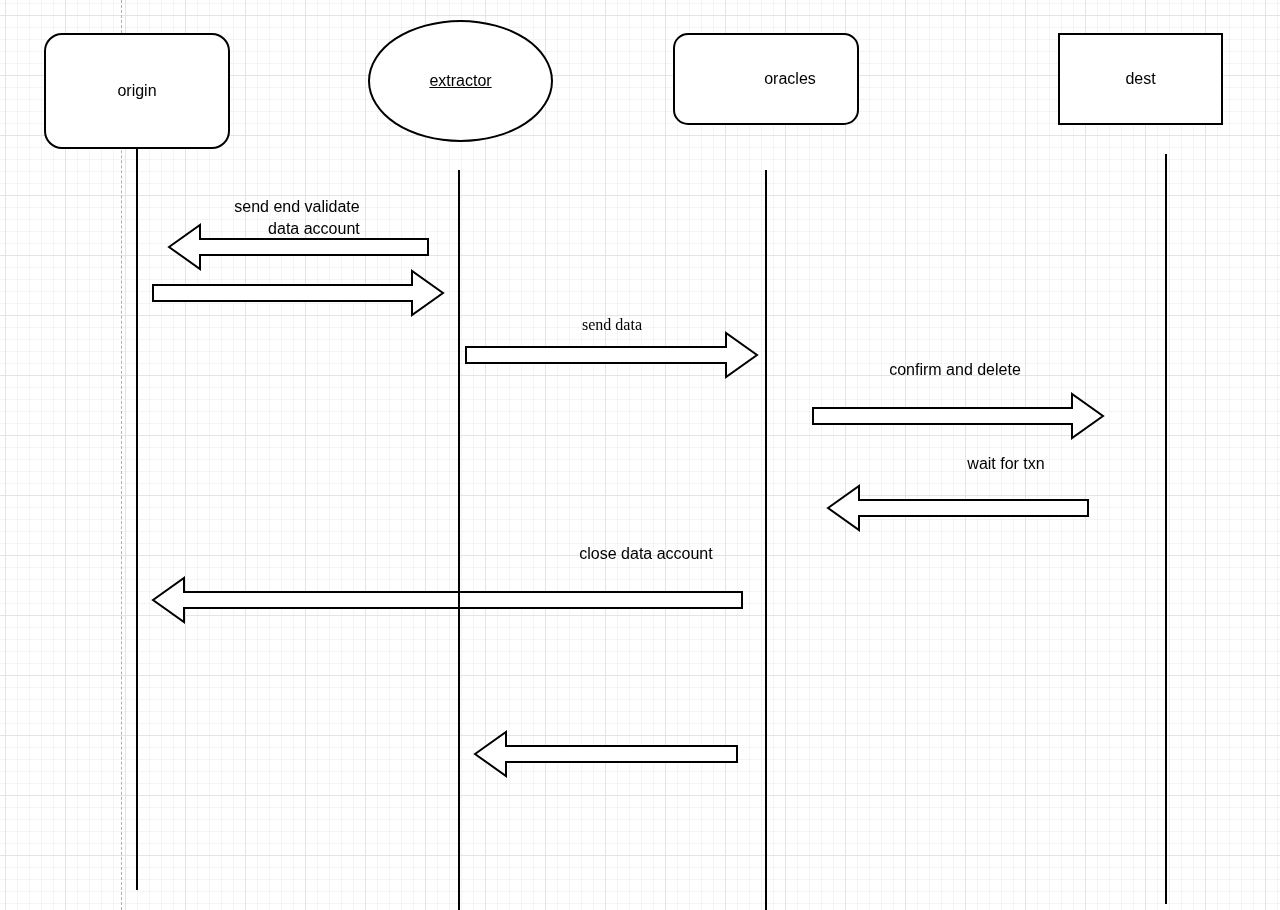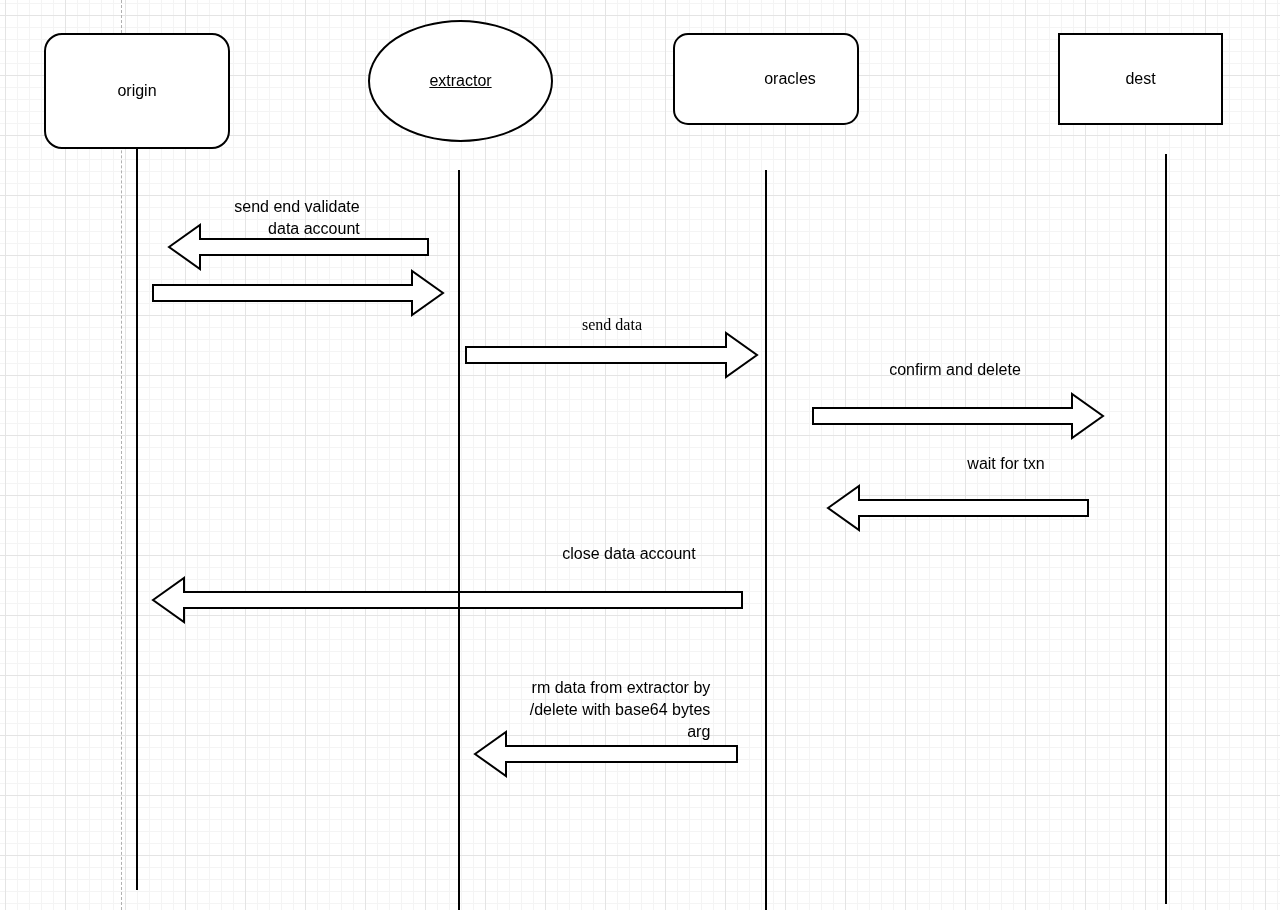--- a/index.html
+++ b/index.html
@@ -121,19 +121,16 @@
 
   <div class="msg-label" style="left:297px; top:196px;">send end validate
 data account</div>
 
   <div class="msg-label" style="left:612px; top:314px;font-family:Liberation Serif, serif;">send data</div>
 
   <div class="msg-label" style="left:955px; top:359px;">confirm and delete</div>
 
   <div class="msg-label" style="left:973px; top:453px;margin-left:33px;">wait for txn</div>
 
-  <div class="msg-label" style="left:629px; top:543px;">close data account</div>
+  <div class="msg-label" style="left:646px; top:543px;">close data account</div>
 
-  <div class="msg-label" style="left:620px; top:677px;">rm data from extractor by
-/delete with base64 bytes
-arg</div>
 
 </div>
 
 </body></html>

